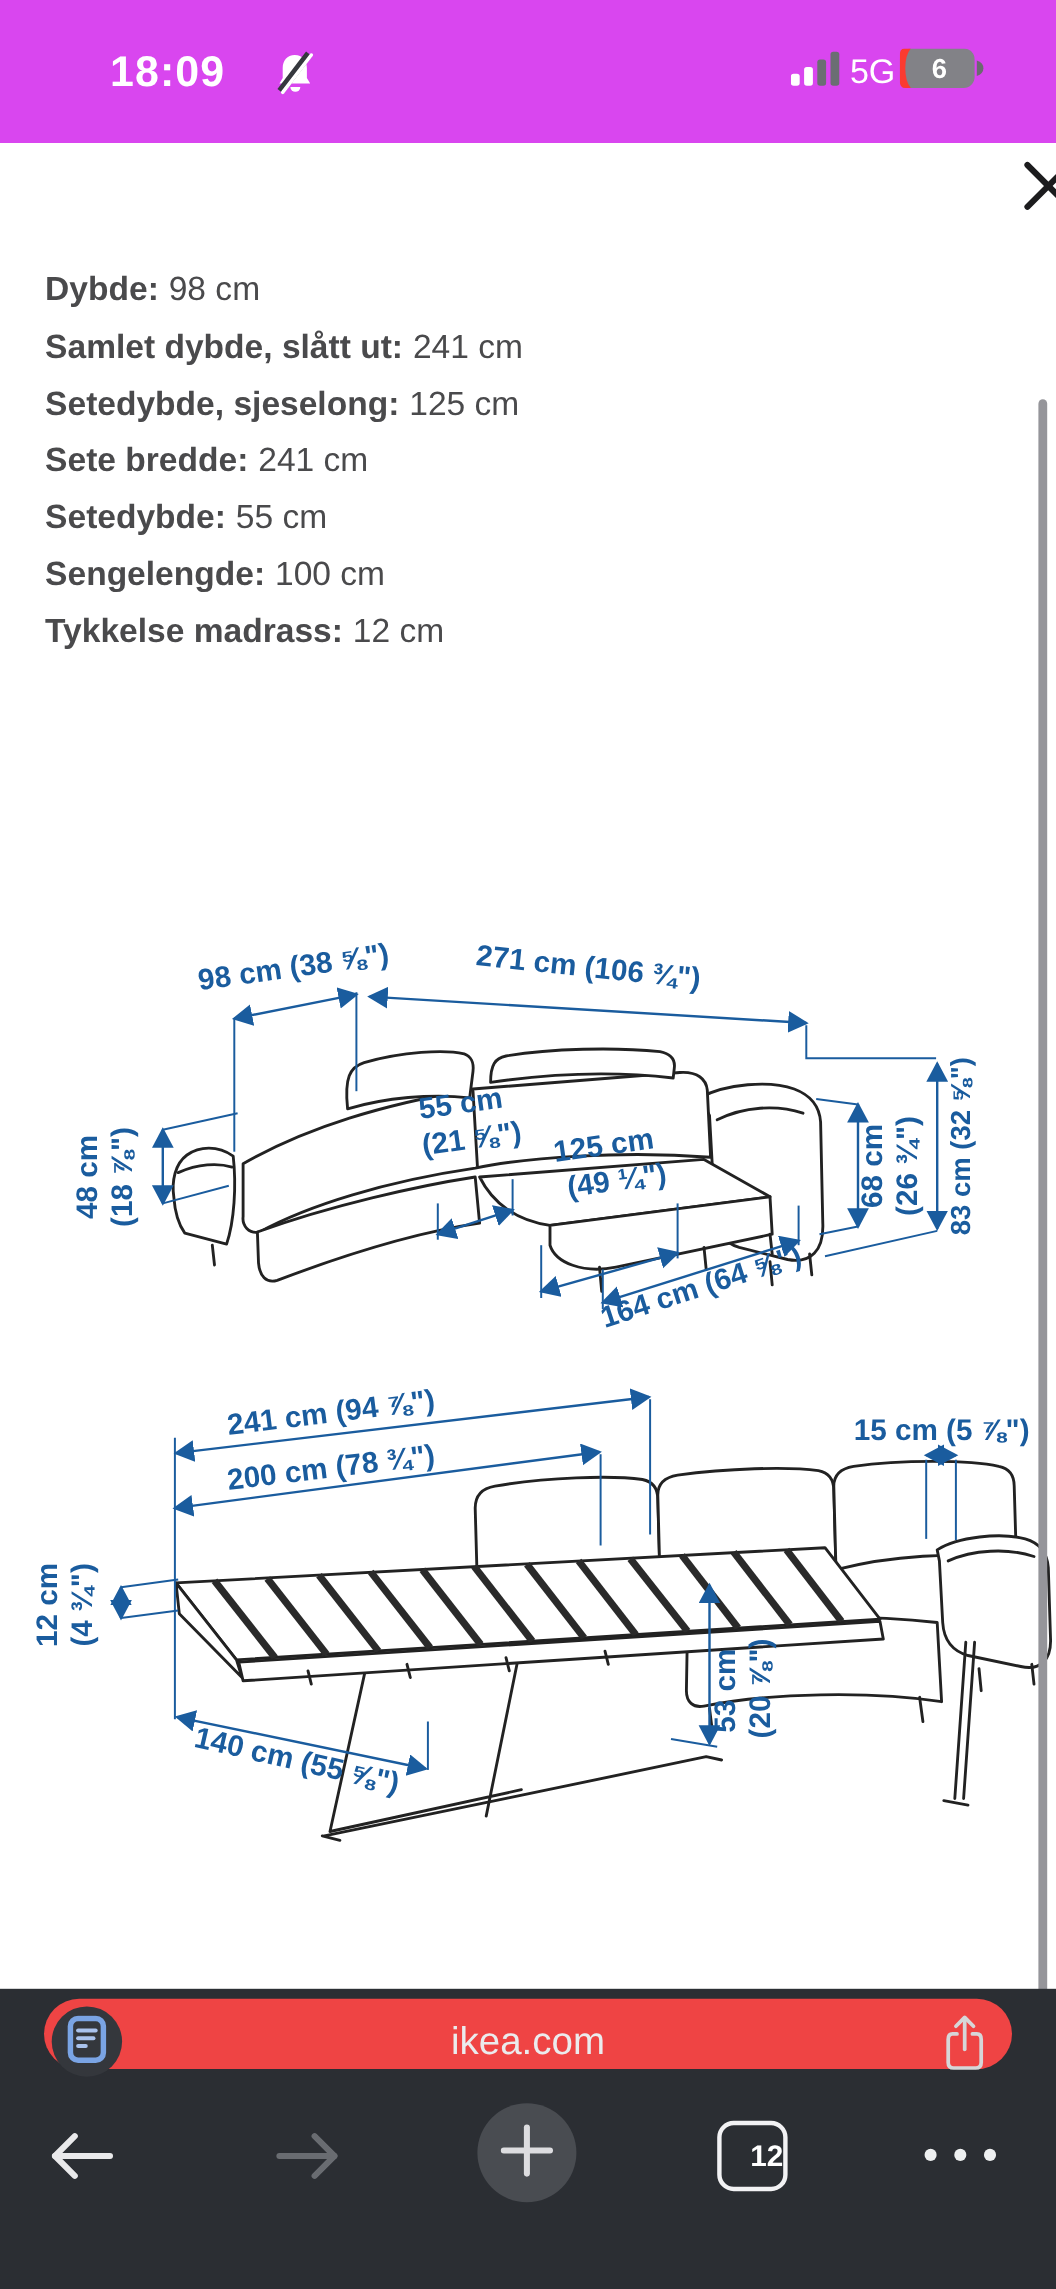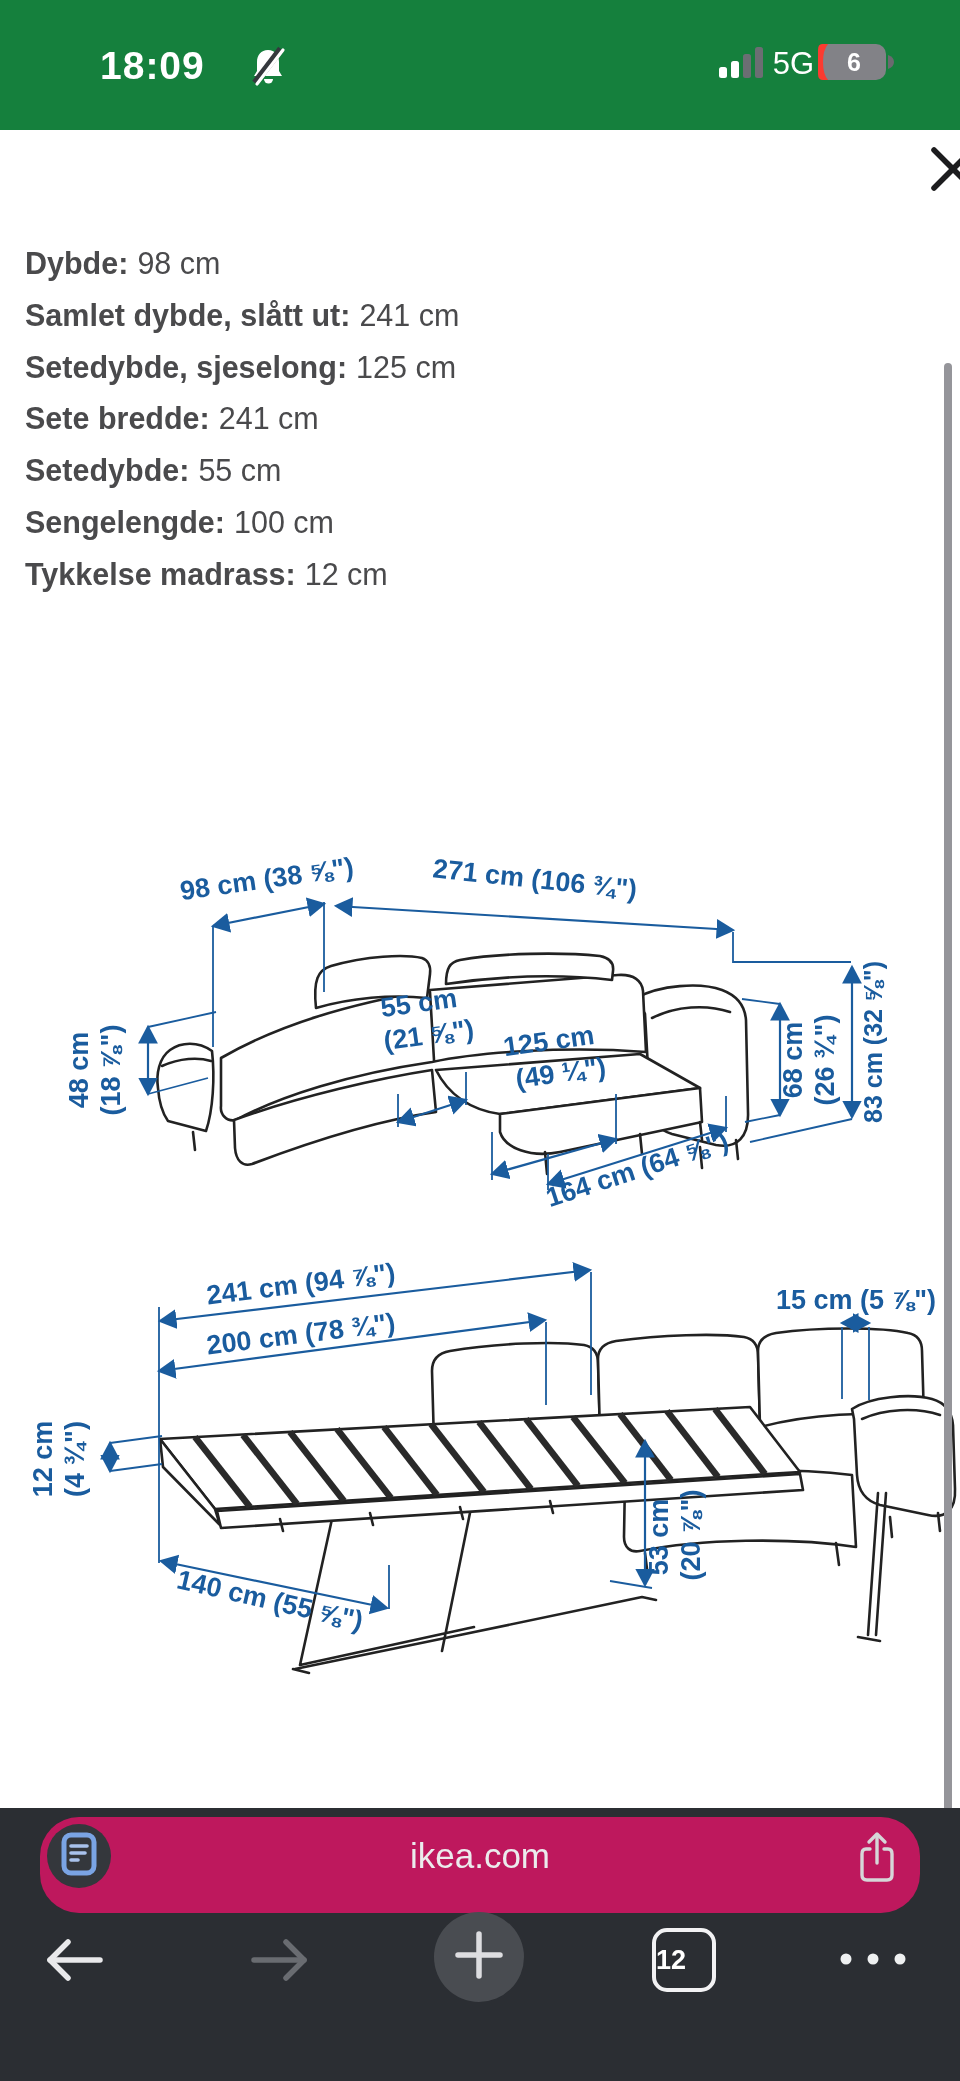--- a/index.html
+++ b/index.html
@@ -1,61 +1,61 @@
 <!DOCTYPE html>
 <html><head>
 <meta charset="utf-8">
 <style>
   html,body{margin:0;padding:0;}
   body{width:960px;height:2081px;position:relative;background:#fff;overflow:hidden;
        font-family:"Liberation Sans", sans-serif;}
 
   
-  .status-bar{position:absolute;left:0;top:0;width:960px;height:130px;background:#15803d;}
+  .status-bar{position:absolute;left:0;top:0;width:960px;height:130px;background:#d946ef;}
   .sb-time{position:absolute;left:100px;top:44px;color:#fff;font-size:39px;font-weight:700;letter-spacing:1px;}
   .sb-bell{position:absolute;left:248px;top:46px;}
   .sb-right{position:absolute;right:64px;top:44px;display:flex;align-items:center;gap:4px;}
   .sb-5g{color:#fff;font-size:31px;font-weight:500;}
 
   
   .content{position:absolute;left:0;top:130px;width:960px;height:1678px;background:#ffffff;}
   .close-x{position:absolute;left:930px;top:16px;width:46px;height:46px;cursor:pointer;}
 
-  .specs{position:absolute;left:25px;top:108px;}
+  .specs{position:absolute;left:41px;top:108px;}
   .spec-row{font-size:30.5px;line-height:51.8px;color:#4a4a4c;white-space:nowrap;}
   .spec-label{font-weight:700;}
   .spec-value{font-weight:400;margin-left:9px;}
 
   .diag{position:absolute;left:0;}
   #diag1{top:692px;}
   #diag2{top:1117px;}
 
   .dim{stroke:#1a5c9e;stroke-width:2.2;fill:none;}
   .ext{stroke:#1a5c9e;stroke-width:1.8;fill:none;}
   .dt{font:700 27px "Liberation Sans", sans-serif;fill:#1a5c9e;}
   .dts{font:700 25px "Liberation Sans", sans-serif;fill:#1a5c9e;}
   .art{stroke:#222;stroke-width:2.6;fill:#fff;stroke-linejoin:round;stroke-linecap:round;}
   .artl{stroke:#222;stroke-width:2.6;fill:none;stroke-linejoin:round;stroke-linecap:round;}
   .slat{stroke:#2a2a2a;stroke-width:6.5;}
 
   .scrollbar{position:absolute;left:944px;top:233px;width:8px;height:1570px;border-radius:4px;background:#95959a;}
 
   
   .toolbar{position:absolute;left:0;top:1808px;width:960px;height:273px;background:#2b2e33;}
-  .url-pill{position:absolute;left:40px;top:9px;width:880px;height:96px;border-radius:39px;background:#be185d;}
+  .url-pill{position:absolute;left:40px;top:9px;width:880px;height:64px;border-radius:39px;background:#ef4444;}
   .reader-btn{position:absolute;left:7px;top:7px;width:64px;height:64px;border-radius:32px;background:#34373c;
               display:flex;align-items:center;justify-content:center;}
   .url-text{position:absolute;left:0;top:0;width:100%;height:78px;display:flex;align-items:center;justify-content:center;
             color:#ebebed;font-size:35px;font-weight:400;}
   .share-btn{position:absolute;right:22px;top:13px;width:42px;height:54px;}
   .nav-btn{position:absolute;}
   .plus-circle{position:absolute;left:434px;top:104px;width:90px;height:90px;border-radius:45px;background:#494c51;
                display:flex;align-items:center;justify-content:center;}
   .tabs-btn{position:absolute;left:652px;top:120px;width:56px;height:56px;border-radius:15px;border:4px solid #f2f2f4;
-            display:flex;align-items:center;justify-content:flex-start;color:#fff;font-size:27px;font-weight:700;}
+            display:flex;align-items:center;justify-content:flex-end;color:#fff;font-size:27px;font-weight:700;}
 </style>
 </head>
 <body>
 
 <div class="status-bar">
   <div class="sb-time">18:09</div>
   <div class="sb-bell">
     <svg width="40" height="42" viewBox="0 0 40 42">
       <path d="M20,4 C13,4 9,9 9,16 L9,25 L6,30 L34,30 L31,25 L31,16 C31,9 27,4 20,4 Z" fill="#fff"></path>
       <path d="M16,33 a4.5,4.5 0 0 0 9,0 Z" fill="#fff"></path>

